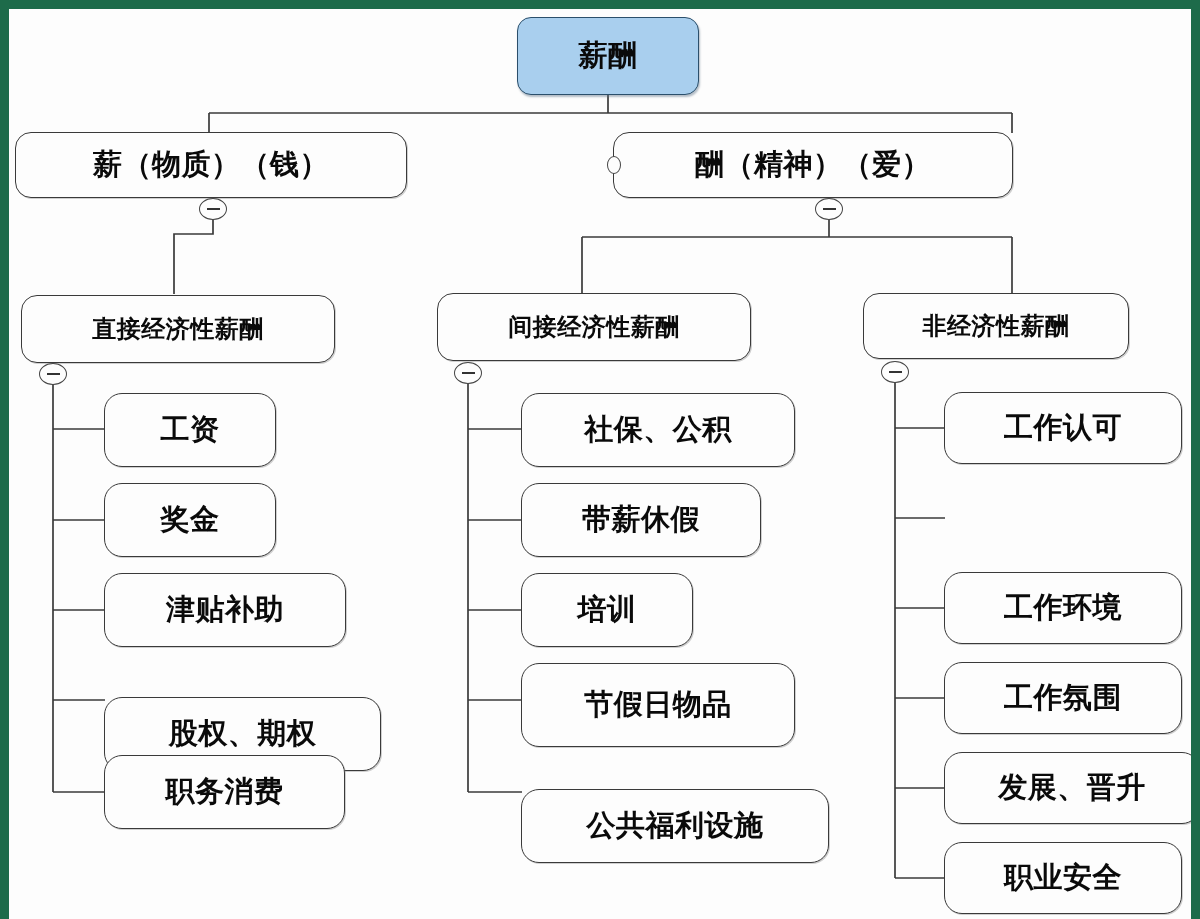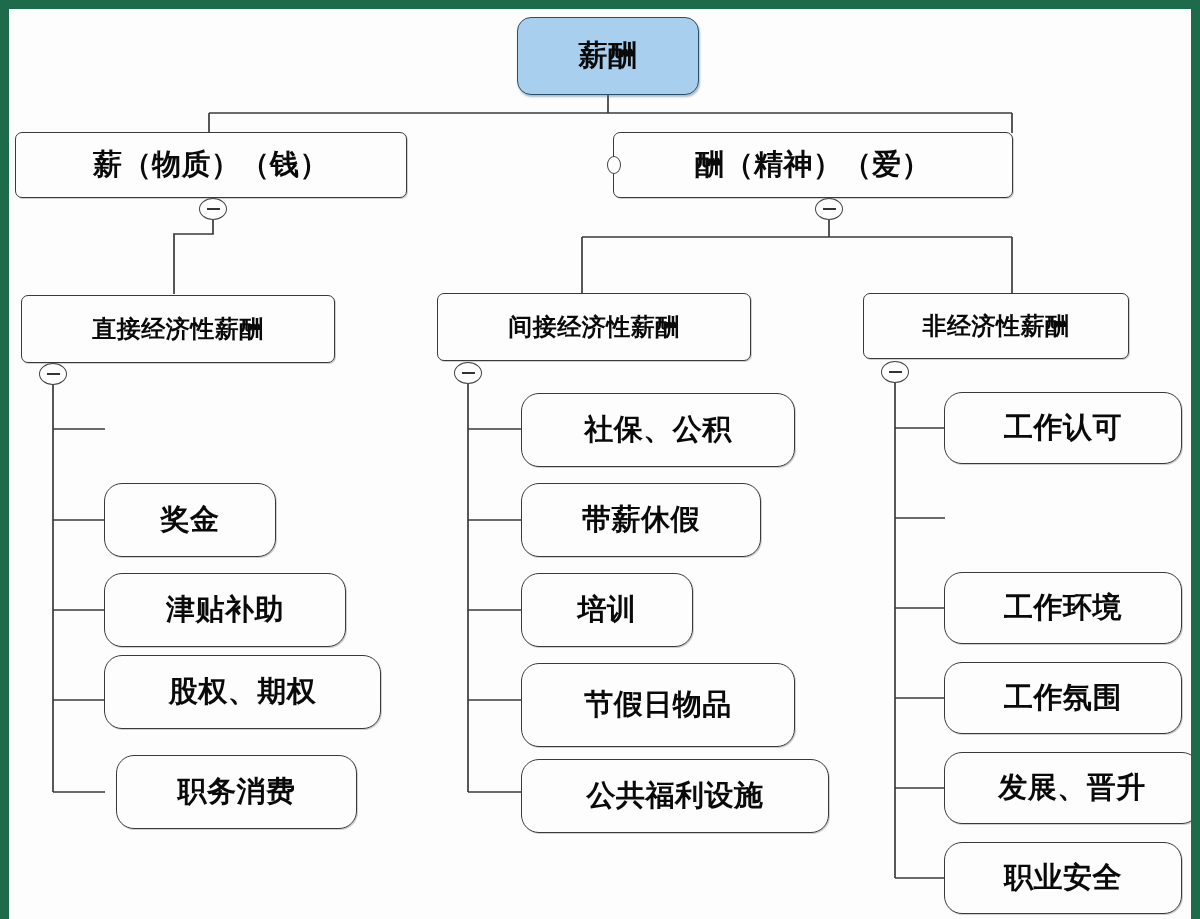--- a/index.html
+++ b/index.html
@@ -34,21 +34,21 @@
     pointer-events:none;
   }
   .node{
     position:absolute;
     box-sizing:border-box;
     display:flex;
     align-items:center;
     justify-content:center;
     background:#fdfdfd;
     border:1.6px solid #3a3a3a;
-    border-radius:7px;
+    border-radius:16px;
     color:#0a0a0a;
     font-weight:700;
     letter-spacing:0.5px;
     white-space:nowrap;
     text-align:center;
     box-shadow:1px 1px 0 rgba(120,120,120,0.35);
   }
   .node.root{
     background:#a9cfee;
     border:1.6px solid #2b4f6b;
@@ -165,46 +165,49 @@
   <div class="toggle" style="left:30px;top:354px;">
       <i></i>
     </div>
   <div class="toggle" style="left:445px;top:353px;">
       <i></i>
     </div>
   <div class="toggle" style="left:872px;top:352px;">
       <i></i>
     </div>
 
+  <div class="node leaf" style="left:95px;top:384px;width:172px;height:74px;">
+    <span>工资</span>
+  </div>
   <div class="node leaf" style="left:95px;top:474px;width:172px;height:74px;">
     <span>奖金</span>
   </div>
   <div class="node leaf" style="left:95px;top:564px;width:242px;height:74px;">
     <span>津贴补助</span>
   </div>
-  <div class="node leaf" style="left:95px;top:646px;width:277px;height:74px;">
+  <div class="node leaf" style="left:95px;top:688px;width:277px;height:74px;">
     <span>股权、期权</span>
   </div>
-  <div class="node leaf" style="left:95px;top:746px;width:241px;height:74px;margin-left:12px;">
+  <div class="node leaf" style="left:95px;top:746px;width:241px;height:74px;">
     <span>职务消费</span>
   </div>
 
   <div class="node leaf" style="left:512px;top:384px;width:274px;height:74px;">
     <span>社保、公积</span>
   </div>
   <div class="node leaf" style="left:512px;top:474px;width:240px;height:74px;">
     <span>带薪休假</span>
   </div>
   <div class="node leaf" style="left:512px;top:564px;width:172px;height:74px;">
     <span>培训</span>
   </div>
   <div class="node leaf" style="left:512px;top:654px;width:274px;height:84px;text-align:center;">
     <span>节假日物品</span>
   </div>
-  <div class="node leaf" style="left:512px;top:750px;width:308px;height:74px;">
+  <div class="node leaf" style="left:512px;top:780px;width:308px;height:74px;">
     <span>公共福利设施</span>
   </div>
 
   <div class="node leaf" style="left:935px;top:383px;width:238px;height:72px;">
     <span>工作认可</span>
   </div>
   <div class="node leaf" style="left:935px;top:563px;width:238px;height:72px;">
     <span>工作环境</span>
   </div>
   <div class="node leaf" style="left:935px;top:653px;width:238px;height:72px;">

